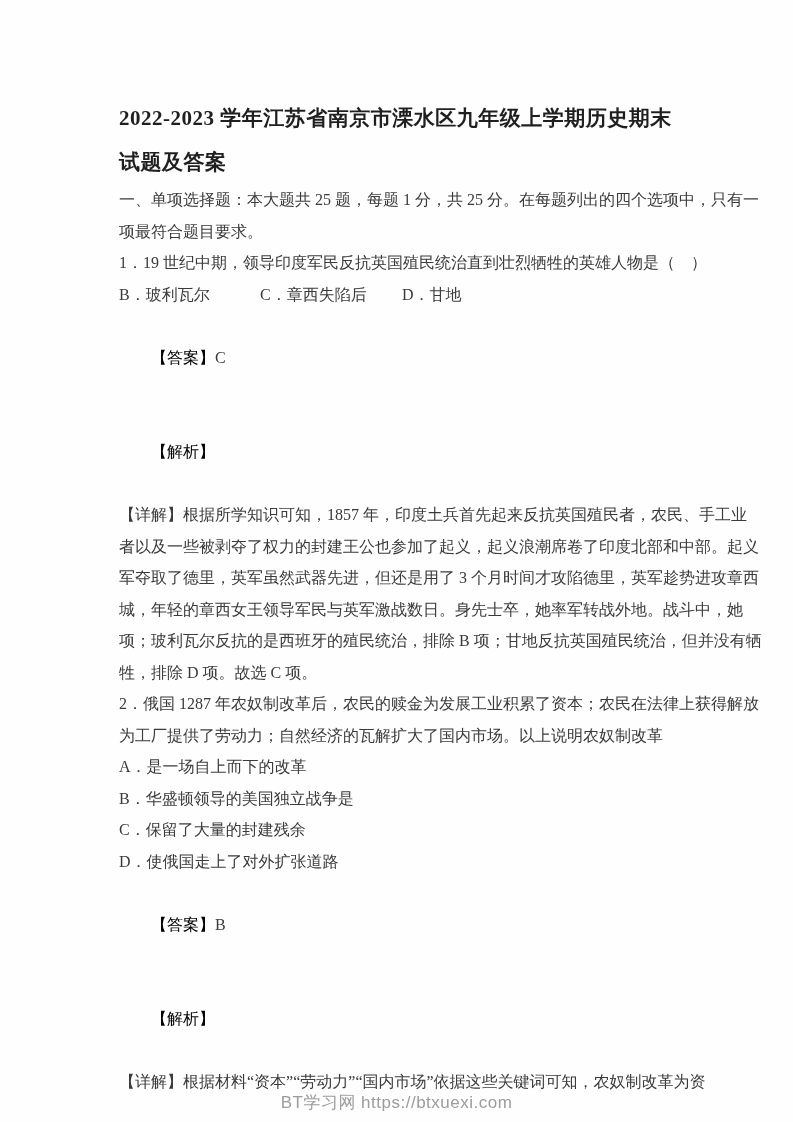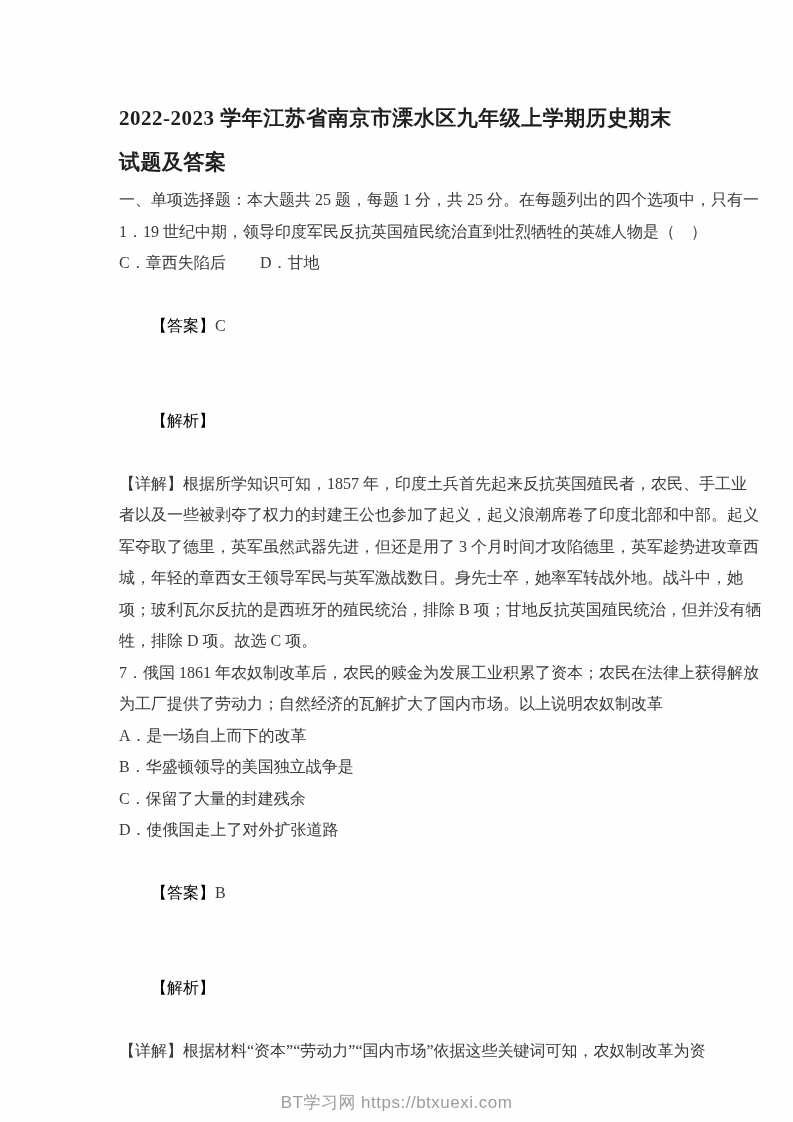--- a/index.html
+++ b/index.html
@@ -56,43 +56,45 @@
   <div class="content">
 
     <h1 class="doc-title">
       <span class="tline">2022-2023 学年江苏省南京市溧水区九年级上学期历史期末</span>
       <span class="tline">试题及答案</span>
     </h1>
 
     <div class="bodytext">
 
       <div class="line">一、单项选择题：本大题共 25 题，每题 1 分，共 25 分。在每题列出的四个选项中，只有一</div>
+      <div class="line">项最符合题目要求。</div>
 
       <div class="line">1．19 世纪中期，领导印度军民反抗英国殖民统治直到壮烈牺牲的英雄人物是（    ）</div>
 
       <div class="options-row">
+        <span class="line">B．玻利瓦尔</span>
         <span class="line">C．章西失陷后</span>
         <span class="line">D．甘地</span>
       </div>
 
       <div class="line">
         <span class="accent">【答案】</span><span class="answer-letter">C</span>
       </div>
       <div class="line">
         <span class="accent">【解析】</span>
       </div>
 
       <div class="line">【详解】根据所学知识可知，1857 年，印度土兵首先起来反抗英国殖民者，农民、手工业</div>
       <div class="line">者以及一些被剥夺了权力的封建王公也参加了起义，起义浪潮席卷了印度北部和中部。起义</div>
       <div class="line">军夺取了德里，英军虽然武器先进，但还是用了 3 个月时间才攻陷德里，英军趁势进攻章西</div>
       <div class="line">城，年轻的章西女王领导军民与英军激战数日。身先士卒，她率军转战外地。战斗中，她</div>
       <div class="line">项；玻利瓦尔反抗的是西班牙的殖民统治，排除 B 项；甘地反抗英国殖民统治，但并没有牺</div>
       <div class="line">牲，排除 D 项。故选 C 项。</div>
 
-      <div class="line">7．俄国 1861 年农奴制改革后，农民的赎金为发展工业积累了资本；农民在法律上获得解放</div>
+      <div class="line">2．俄国 1287 年农奴制改革后，农民的赎金为发展工业积累了资本；农民在法律上获得解放</div>
       <div class="line">为工厂提供了劳动力；自然经济的瓦解扩大了国内市场。以上说明农奴制改革</div>
 
       <div class="line">A．是一场自上而下的改革</div>
       <div class="line">B．华盛顿领导的美国独立战争是</div>
       <div class="line">C．保留了大量的封建残余</div>
       <div class="line">D．使俄国走上了对外扩张道路</div>
 
       <div class="line">
         <span class="accent">【答案】</span><span class="answer-letter">B</span>
       </div>

